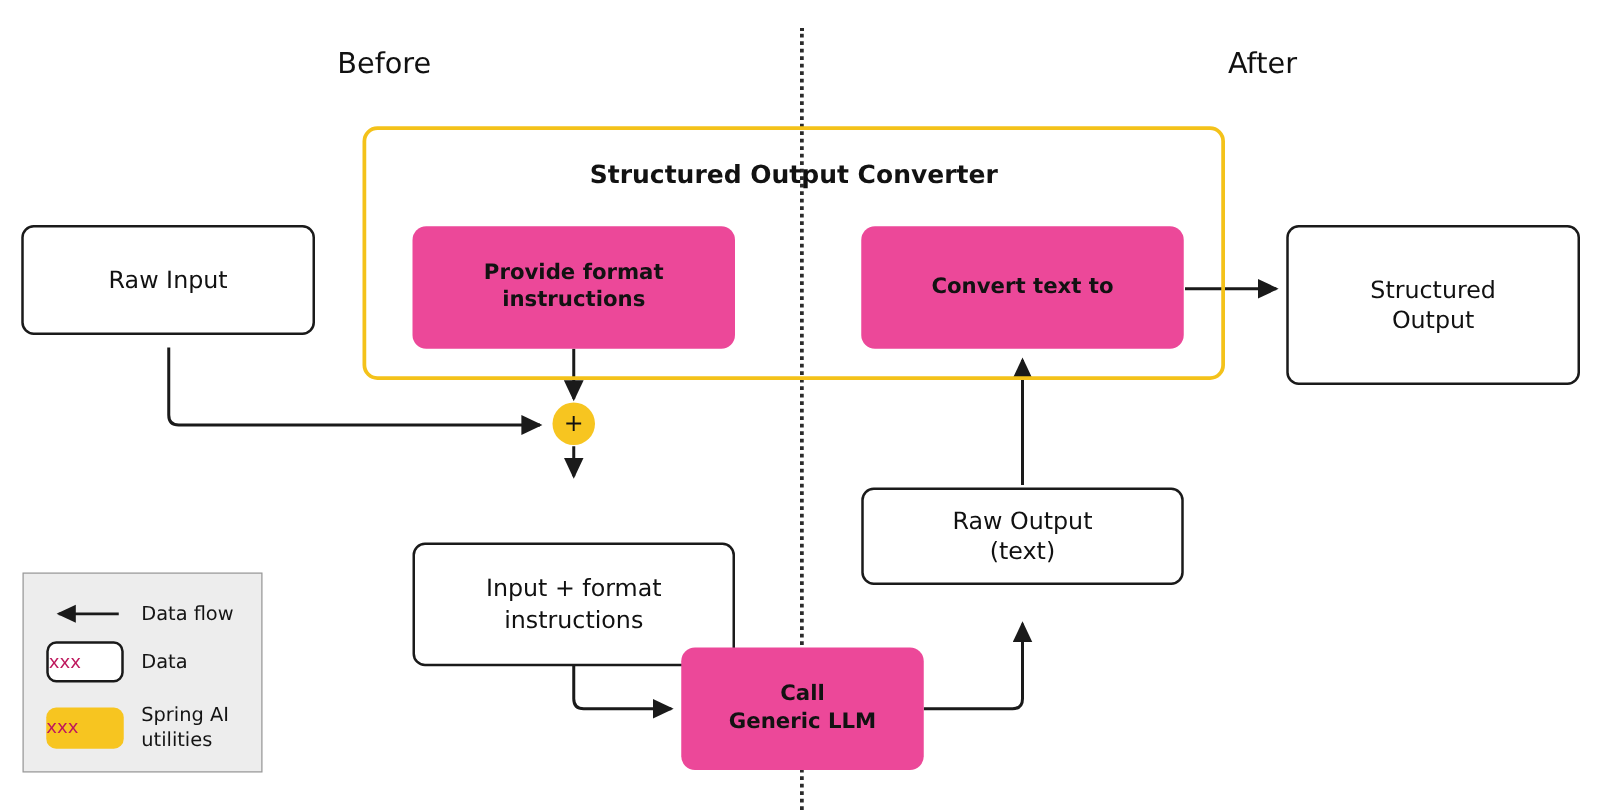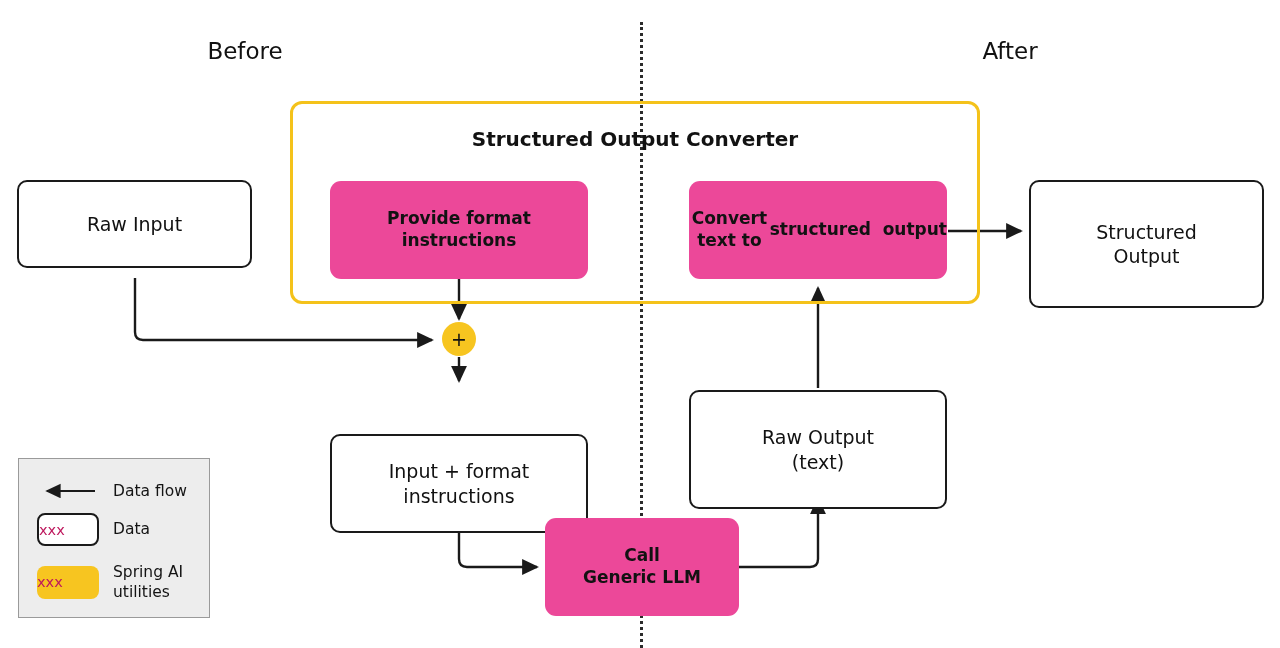--- a/index.html
+++ b/index.html
@@ -148,21 +148,21 @@
 
   <path d="M459,491 L459,559 Q459,567 467,567 L537,567" fill="none" stroke="#1a1a1a" stroke-width="2.4" marker-end="url(#arrowhead)"></path>
 
   <path d="M739,567 L810,567 Q818,567 818,559 L818,499" fill="none" stroke="#1a1a1a" stroke-width="2.4" marker-end="url(#arrowhead)"></path>
 
   <path d="M818,388 L818,288" fill="none" stroke="#1a1a1a" stroke-width="2.4" marker-end="url(#arrowhead)"></path>
 
   <path d="M948,231 L1021,231" fill="none" stroke="#1a1a1a" stroke-width="2.4" marker-end="url(#arrowhead)"></path>
 </svg>
 
-<div class="section-title" style="left:145px; top:38px; width:200px;">Before</div>
+<div class="section-title" style="left:145px; top:38px; width:200px;text-align:right;">Before</div>
 <div class="section-title" style="left:910px; top:38px; width:200px;">After</div>
 
 <div class="divider" style="left:640px; top:22px; height:626px;"></div>
 
 <div class="converter-frame" style="left:290px; top:101px; width:690px; height:203px;">
   <div class="converter-label" style="top:23px;">Structured Output Converter</div>
 </div>
 
 <div class="node data-box" style="left:17px; top:180px; width:235px; height:88px;">
   <span>Raw Input</span>
@@ -173,33 +173,32 @@
   <span>Output</span>
 </div>
 
 <div class="node util-box" style="left:330px; top:181px; width:258px; height:98px; flex-direction:column;">
   <span>Provide format</span>
   <span>instructions</span>
 </div>
 
 <div class="node util-box" style="left:689px; top:181px; width:258px; height:98px; flex-direction:row;">
   <span>Convert text to</span>
-  <span style="white-space:pre;">structured  output</span>
 </div>
 
 <div class="plus-node" style="left:442px; top:322px;">
   <span>+</span>
 </div>
 
 <div class="node data-box" style="left:330px; top:390px; width:258px; height:99px; flex-direction:column;margin-top:44px;">
   <span>Input + format</span>
   <span>instructions</span>
 </div>
 
-<div class="node data-box" style="left:689px; top:390px; width:258px; height:119px; flex-direction:column;">
+<div class="node data-box" style="left:689px; top:390px; width:258px; height:78px; flex-direction:column;">
   <span>Raw Output</span>
   <span>(text)</span>
 </div>
 
 <div class="node util-box" style="left:545px; top:518px; width:194px; height:98px; flex-direction:column;">
   <span>Call</span>
   <span>Generic LLM</span>
 </div>
 
 <div class="legend" style="left:18px; top:458px; width:192px; height:160px;padding-left:15px;">

